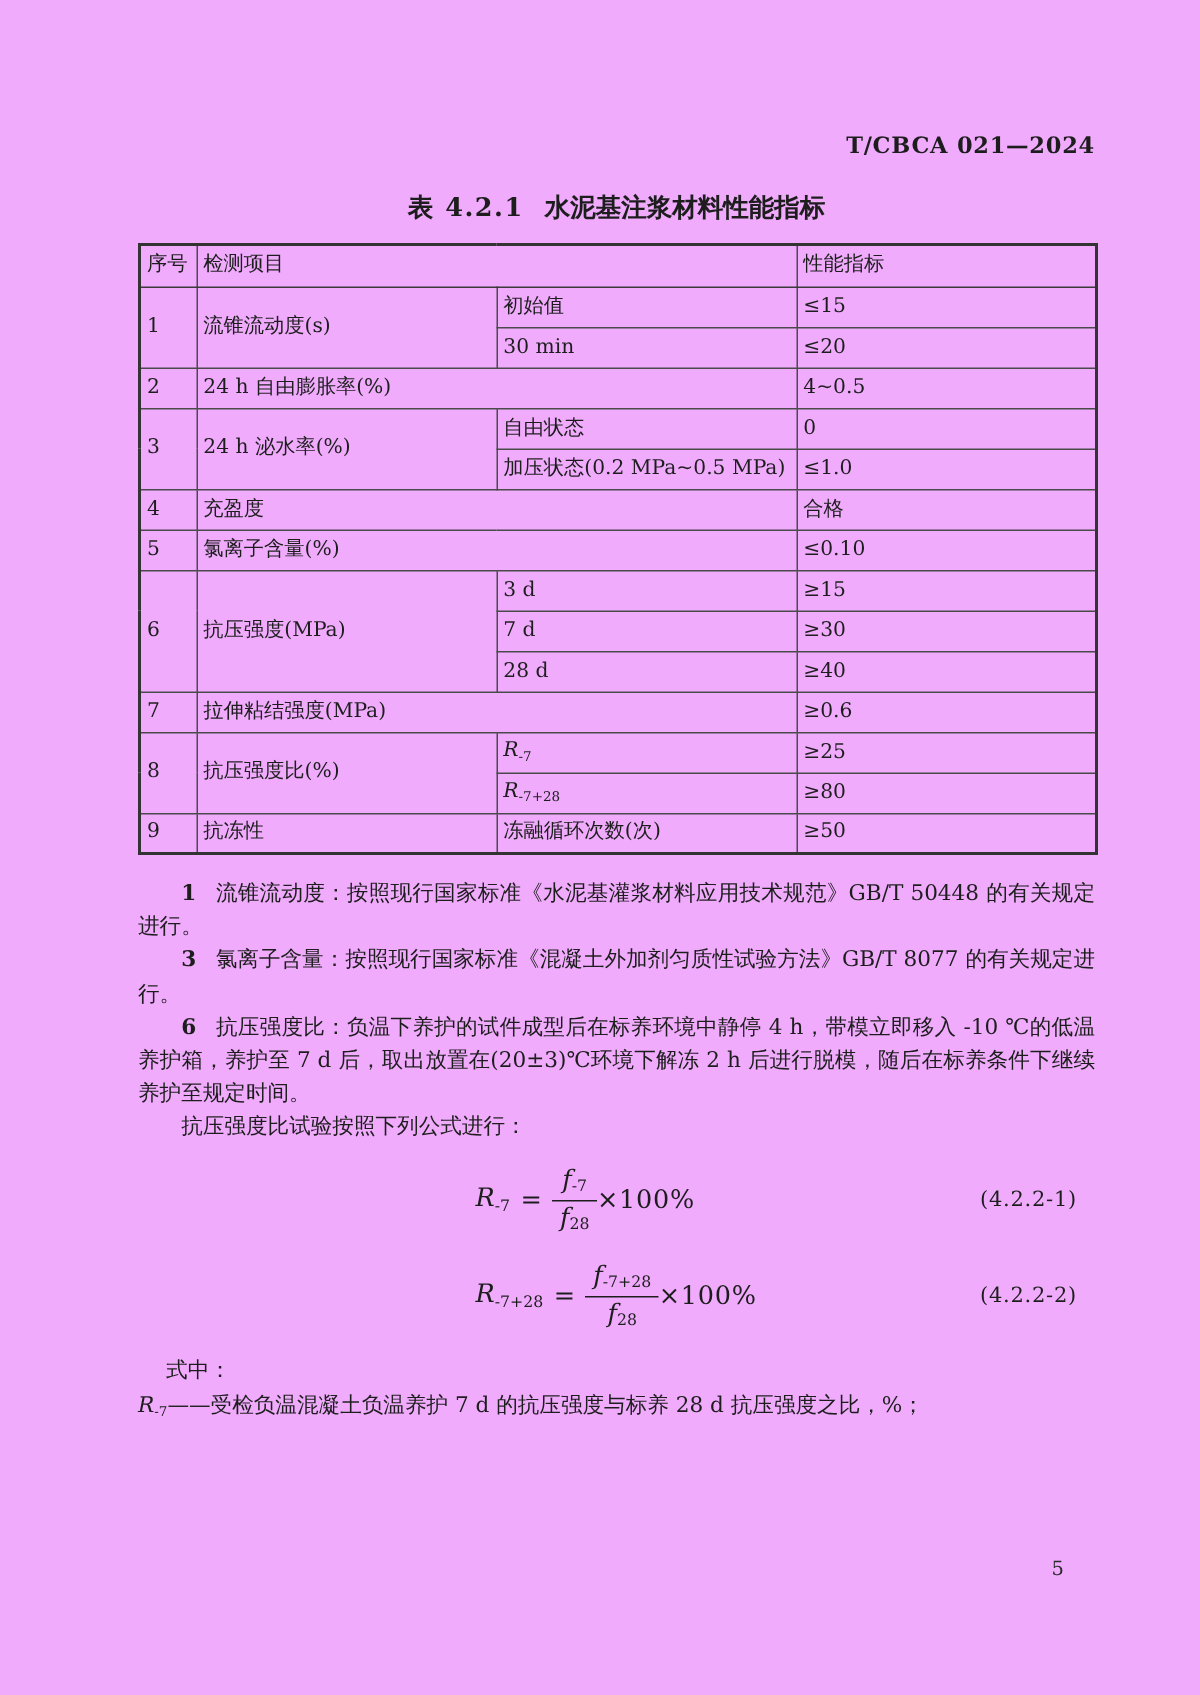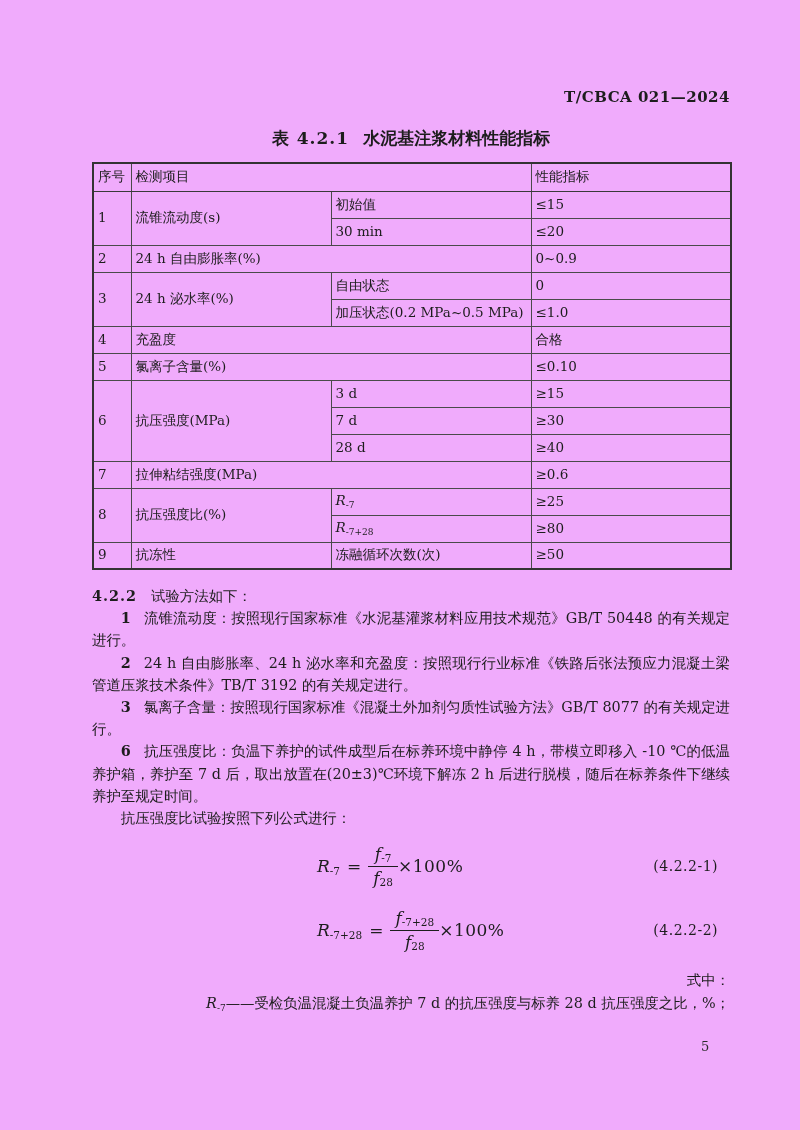--- a/index.html
+++ b/index.html
@@ -36,21 +36,21 @@
   .formula { margin-left:225px; display:inline-flex; align-items:center; font-size:17px; font-style:italic; }
   .formula sub { font-size:10.5px; font-style:normal; vertical-align:-3px; }
   .formula .eq { margin:0 7px; font-style:normal; }
   .frac { display:inline-flex; flex-direction:column; text-align:center; line-height:1; }
   .frac .num { border-bottom:1px solid #1d1d1d; padding:2px 5px 3px;text-align:center; }
   .frac .den { padding:3px 5px 1px; }
   .frac sub { vertical-align:-2px; }
   .formula .suffix { margin-left:0; font-style:normal; letter-spacing:0.5px; }
   .eq-no { margin-left:auto; margin-right:12px; font-size:14px; letter-spacing:0.5px; }
 
-  .where-block { margin-top:10px; font-size:14.4px; line-height:22.2px;text-align:right; }
+  .where-block { margin-top:10px; font-size:14.4px; line-height:22.2px; }
   .where-label { text-indent:1.3em; }
   .where-term { margin-top:1px; }
   .where-term sub { font-size:9px; vertical-align:-3px; }
 
   .page-number { position:absolute; left:701px; top:1039px; font-size:13px; color:#2a2a2a; }
 </style>
 </head>
 <body>
 
 <div class="page">
@@ -83,21 +83,21 @@
           <td>≤15</td>
         </tr>
         <tr>
           <td>30 min</td>
           <td>≤20</td>
         </tr>
 
         <tr class="grp">
           <td>2</td>
           <td colspan="2">24 h 自由膨胀率(%)</td>
-          <td>0~0.9</td>
+          <td>4~0.5</td>
         </tr>
 
         <tr class="grp">
           <td rowspan="2">3</td>
           <td rowspan="2">24 h 泌水率(%)</td>
           <td>自由状态</td>
           <td>0</td>
         </tr>
         <tr>
           <td>加压状态(0.2 MPa~0.5 MPa)</td>
@@ -151,23 +151,21 @@
         <tr class="grp">
           <td>9</td>
           <td>抗冻性</td>
           <td>冻融循环次数(次)</td>
           <td>≥50</td>
         </tr>
       </tbody>
     </table>
 
     <div class="body-text">
-      <p class="sec-head"><b>4.2.2</b><span>试验方法如下：</span></p>
       <p class="item"><b>1</b><span>流锥流动度：按照现行国家标准《水泥基灌浆材料应用技术规范》GB/T 50448 的有关规定进行。</span></p>
-      <p class="item"><b>2</b><span>24 h 自由膨胀率、24 h 泌水率和充盈度：按照现行行业标准《铁路后张法预应力混凝土梁管道压浆技术条件》TB/T 3192 的有关规定进行。</span></p>
       <p class="item"><b>3</b><span>氯离子含量：按照现行国家标准《混凝土外加剂匀质性试验方法》GB/T 8077 的有关规定进行。</span></p>
       <p class="item"><b>6</b><span>抗压强度比：负温下养护的试件成型后在标养环境中静停 4 h，带模立即移入 -10 ℃的低温养护箱，养护至 7 d 后，取出放置在(20±3)℃环境下解冻 2 h 后进行脱模，随后在标养条件下继续养护至规定时间。</span></p>
       <p class="lead">抗压强度比试验按照下列公式进行：</p>
     </div>
 
     <div class="formulas">
       <div class="formula-row">
         <span class="formula">
           <span class="lhs"><i>R</i><sub>-7</sub></span>
           <span class="eq">=</span>

